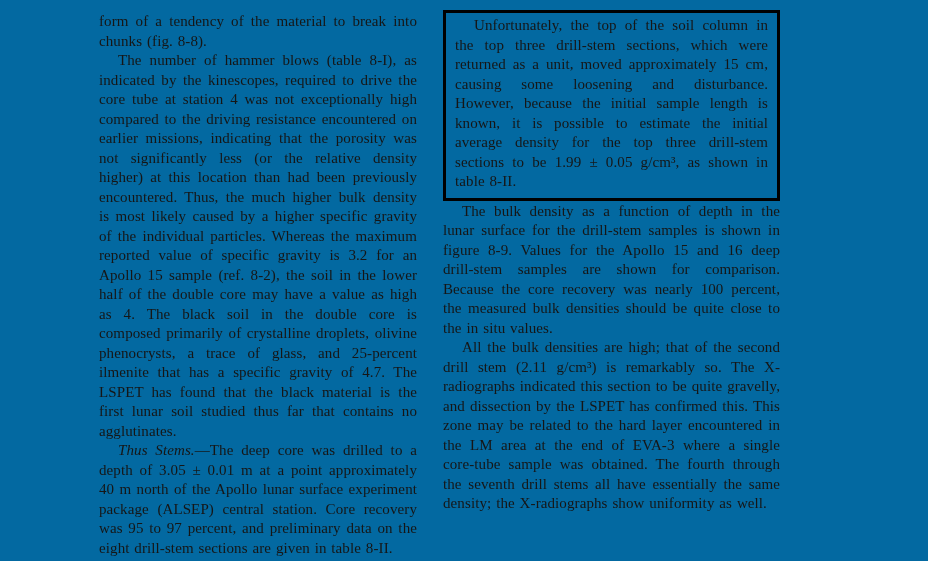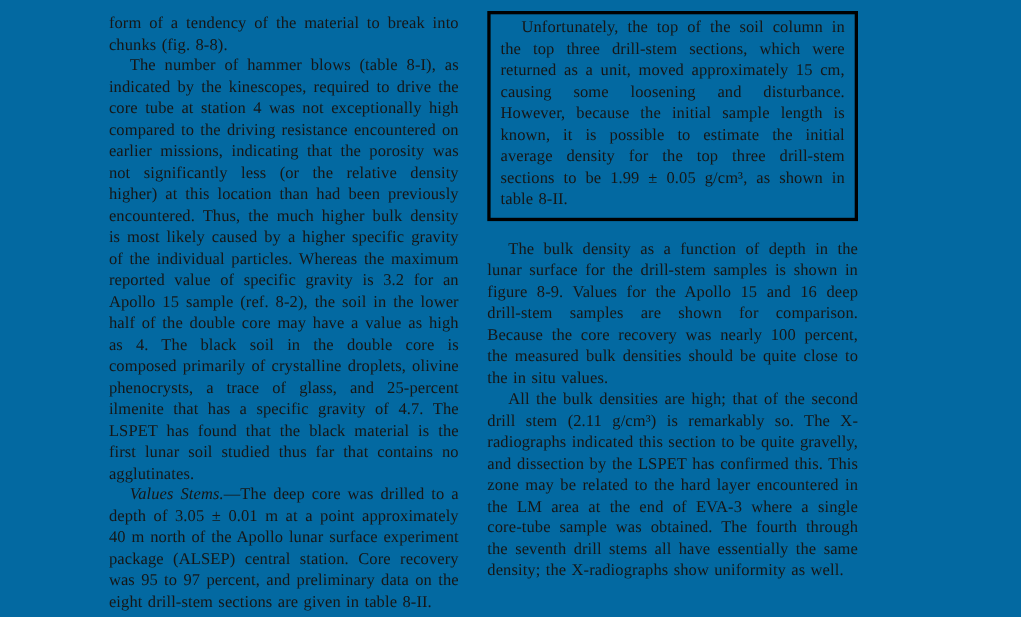--- a/index.html
+++ b/index.html
@@ -36,35 +36,35 @@
     text-align: justify;
     letter-spacing: 0.1px;
     word-spacing: 1px;
   }
   .indent {
     text-indent: 19px;
   }
   .boxed-note {
     border: 3px solid #000000;
     padding: 3px 9px 6px 9px;
-    margin: 0 0 17px 0;
+    margin: 0 0 1px 0;
   }
   .lead-italic {
     font-style: italic;
   }
 </style>
 </head>
 <body>
 
 <div class="page">
 
   <div class="column col-left">
     <p class="para">form of a tendency of the material to break into chunks (fig. 8-8).</p>
     <p class="para indent">The number of hammer blows (table 8-I), as indicated by the kinescopes, required to drive the core tube at station 4 was not exceptionally high compared to the driving resistance encountered on earlier missions, indicating that the porosity was not significantly less (or the relative density higher) at this location than had been previously encountered. Thus, the much higher bulk density is most likely caused by a higher specific gravity of the individual particles. Whereas the maximum reported value of specific gravity is 3.2 for an Apollo 15 sample (ref. 8-2), the soil in the lower half of the double core may have a value as high as 4. The black soil in the double core is composed primarily of crystalline droplets, olivine phenocrysts, a trace of glass, and 25-percent ilmenite that has a specific gravity of 4.7. The LSPET has found that the black material is the first lunar soil studied thus far that contains no agglutinates.</p>
-    <p class="para indent"><span class="lead-italic">Values Stems.</span><span>—The deep core was drilled to a depth of 3.05 ± 0.01 m at a point approximately 40 m north of the Apollo lunar surface experiment package (ALSEP) central station. Core recovery was 95 to 97 percent, and preliminary data on the eight drill-stem sections are given in table 8-II.</span></p>
+    <p class="para indent"><span class="lead-italic">Thus Stems.</span><span>—The deep core was drilled to a depth of 3.05 ± 0.01 m at a point approximately 40 m north of the Apollo lunar surface experiment package (ALSEP) central station. Core recovery was 95 to 97 percent, and preliminary data on the eight drill-stem sections are given in table 8-II.</span></p>
   </div>
 
   <div class="column col-right">
     <div class="boxed-note">
       <p class="para indent">Unfortunately, the top of the soil column in the top three drill-stem sections, which were returned as a unit, moved approximately 15 cm, causing some loosening and disturbance. However, because the initial sample length is known, it is possible to estimate the initial average density for the top three drill-stem sections to be 1.99 ± 0.05 g/cm³, as shown in table 8-II.</p>
     </div>
     <p class="para indent">The bulk density as a function of depth in the lunar surface for the drill-stem samples is shown in figure 8-9. Values for the Apollo 15 and 16 deep drill-stem samples are shown for comparison. Because the core recovery was nearly 100 percent, the measured bulk densities should be quite close to the in situ values.</p>
     <p class="para indent">All the bulk densities are high; that of the second drill stem (2.11 g/cm³) is remarkably so. The X-radiographs indicated this section to be quite gravelly, and dissection by the LSPET has confirmed this. This zone may be related to the hard layer encountered in the LM area at the end of EVA-3 where a single core-tube sample was obtained. The fourth through the seventh drill stems all have essentially the same density; the X-radiographs show uniformity as well.</p>
   </div>
 

